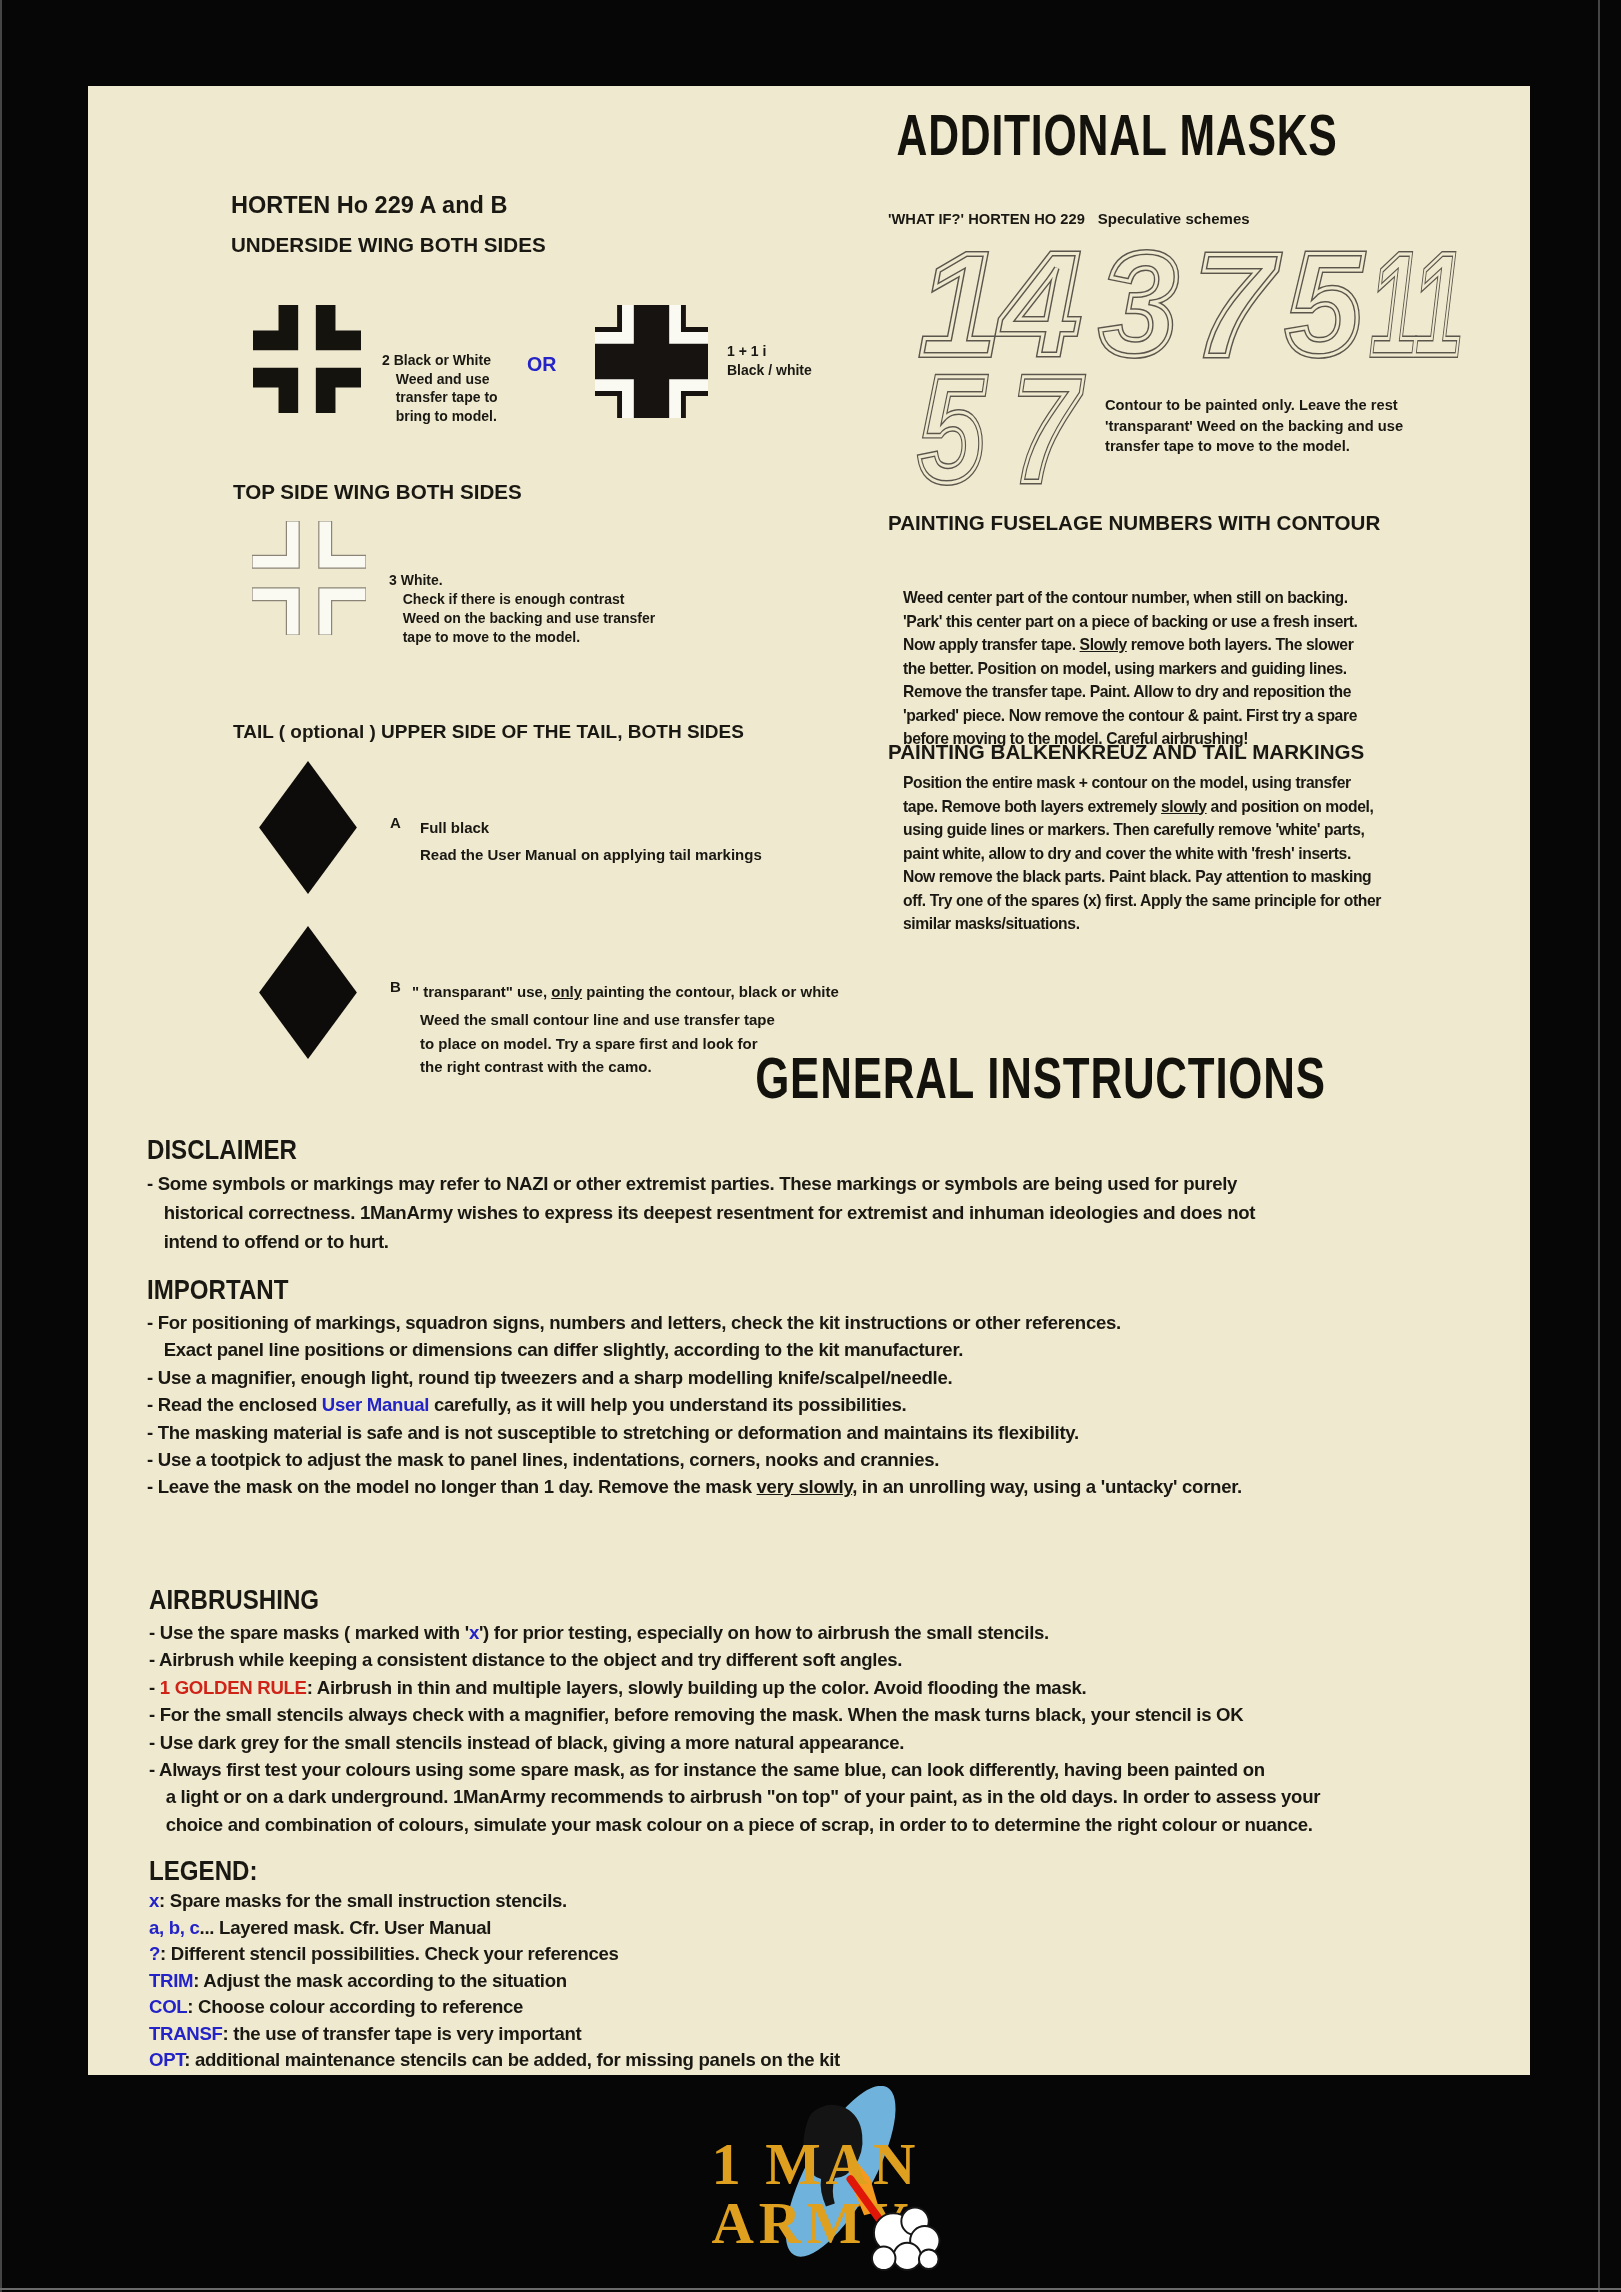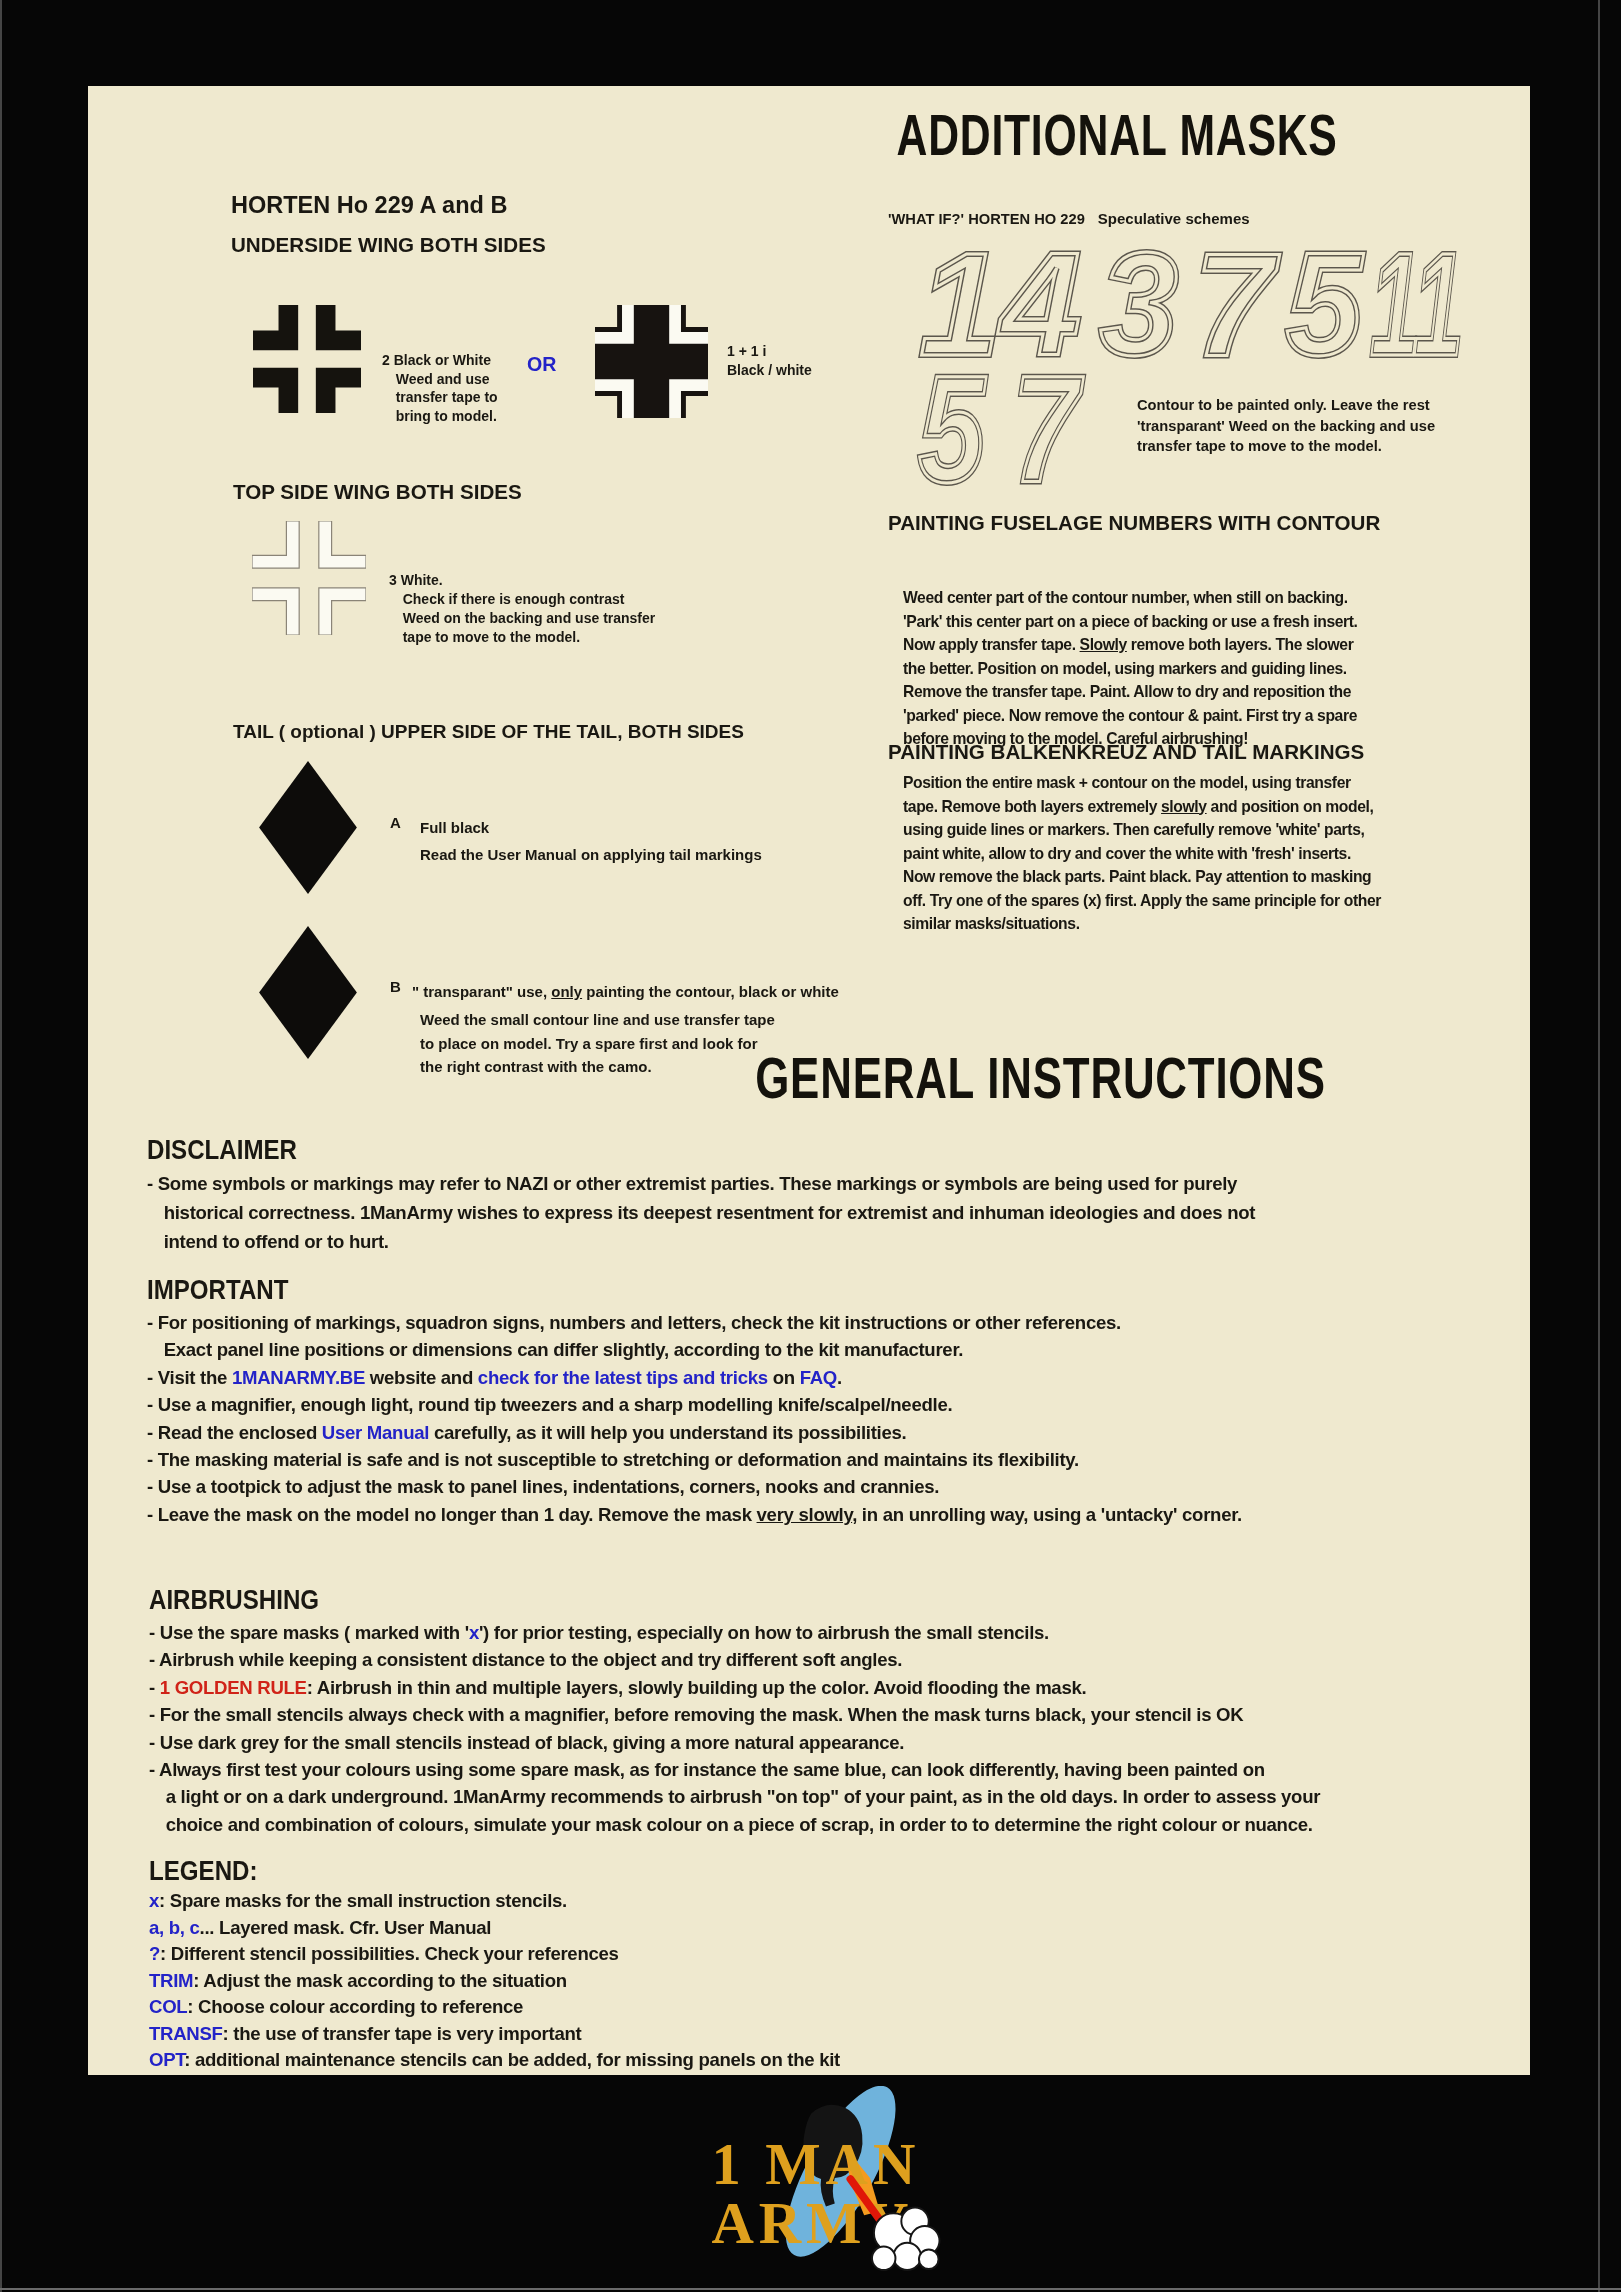--- a/index.html
+++ b/index.html
@@ -16,21 +16,21 @@
   .col-h3{font-weight:bold;font-size:19px;white-space:nowrap;}
   .note{font-weight:bold;font-size:14px;line-height:18.6px;}
   .note .line{white-space:nowrap;}
   .note3{line-height:19px;}
   .or{font-weight:bold;font-size:19.6px;color:#2323c8;}
   .rc-head{font-weight:bold;font-size:20.6px;white-space:nowrap;}
   .wi-head{font-weight:bold;font-size:14.7px;white-space:nowrap;}
   .wi-head .b2{font-size:15px;margin-left:13px;}
   .para{font-weight:bold;font-size:15.7px;line-height:23.5px;letter-spacing:-0.4px;}
   .para .line{white-space:nowrap;}
-  .winote{font-weight:bold;font-size:14.7px;line-height:20.6px;margin-left:32px;}
+  .winote{font-weight:bold;font-size:14.7px;line-height:20.6px;}
   .winote .line{white-space:nowrap;}
   .sec-head{font-weight:bold;font-size:27.4px;transform:scaleX(0.88);transform-origin:0 50%;white-space:nowrap;}
   .bullets{font-weight:bold;font-size:18.6px;letter-spacing:-0.3px;}
   .bullets .line{white-space:nowrap;}
   .lh30 .line{line-height:29px;}
   .lh28 .line{line-height:27.4px;}
   .lh27 .line{line-height:26.5px;}
   .ind{padding-left:16.7px;}
   .ind-sm{padding-left:13.7px;}
   .tail-key{font-weight:bold;font-size:15px;}
@@ -198,21 +198,20 @@
   <div class="abs bullets lh30" style="left:147px;top:1169px;">
     <div class="line">- Some symbols or markings may refer to NAZI or other extremist parties. These markings or symbols are being used for purely</div>
     <div class="line ind">historical correctness. 1ManArmy wishes to express its deepest resentment for extremist and inhuman ideologies and does not</div>
     <div class="line ind">intend to offend or to hurt.</div>
   </div>
 
   <div class="abs sec-head" style="left:147px;top:1274px;">IMPORTANT</div>
   <div class="abs bullets lh28" style="left:147px;top:1309px;">
     <div class="line">- For positioning of markings, squadron signs, numbers and letters, check the kit instructions or other references.</div>
     <div class="line ind">Exact panel line positions or dimensions can differ slightly, according to the kit manufacturer.</div>
-    <div class="line"><span>- Visit the </span><span class="sg-blue">1MANARMY.BE</span><span> website and </span><span class="sg-blue">check for the latest tips and tricks</span><span> on </span><span class="sg-blue">FAQ</span><span>.</span></div>
     <div class="line">- Use a magnifier, enough light, round tip tweezers and a sharp modelling knife/scalpel/needle.</div>
     <div class="line"><span>- Read the enclosed </span><span class="sg-blue">User Manual</span><span> carefully, as it will help you understand its possibilities.</span></div>
     <div class="line">- The masking material is safe and is not susceptible to stretching or deformation and maintains its flexibility.</div>
     <div class="line">- Use a tootpick to adjust the mask to panel lines, indentations, corners, nooks and crannies.</div>
     <div class="line"><span>- Leave the mask on the model no longer than 1 day. Remove the mask </span><span class="sg-ul">very slowly</span><span>, in an unrolling way, using a 'untacky' corner.</span></div>
   </div>
 
   <div class="abs sec-head" style="left:149px;top:1584px;">AIRBRUSHING</div>
   <div class="abs bullets lh28" style="left:149px;top:1619px;">
     <div class="line"><span>- Use the spare masks ( marked with '</span><span class="sg-blue">x</span><span>') for prior testing, especially on how to airbrush the small stencils.</span></div>

